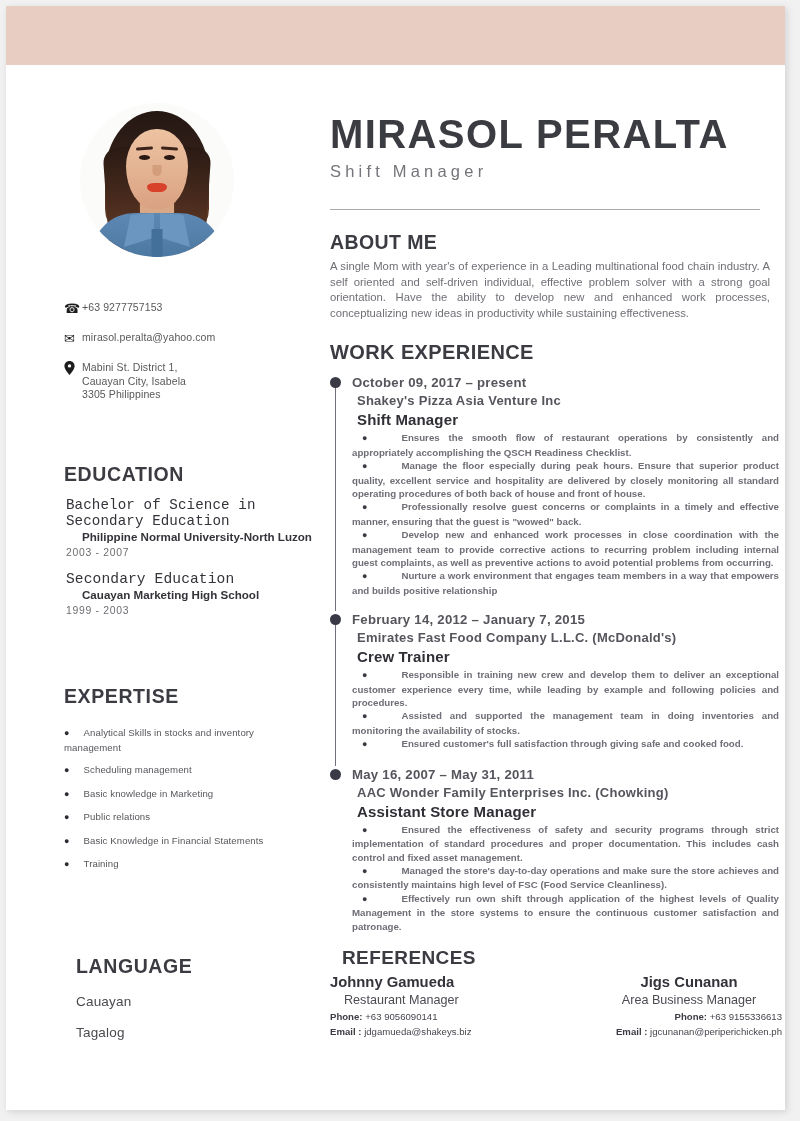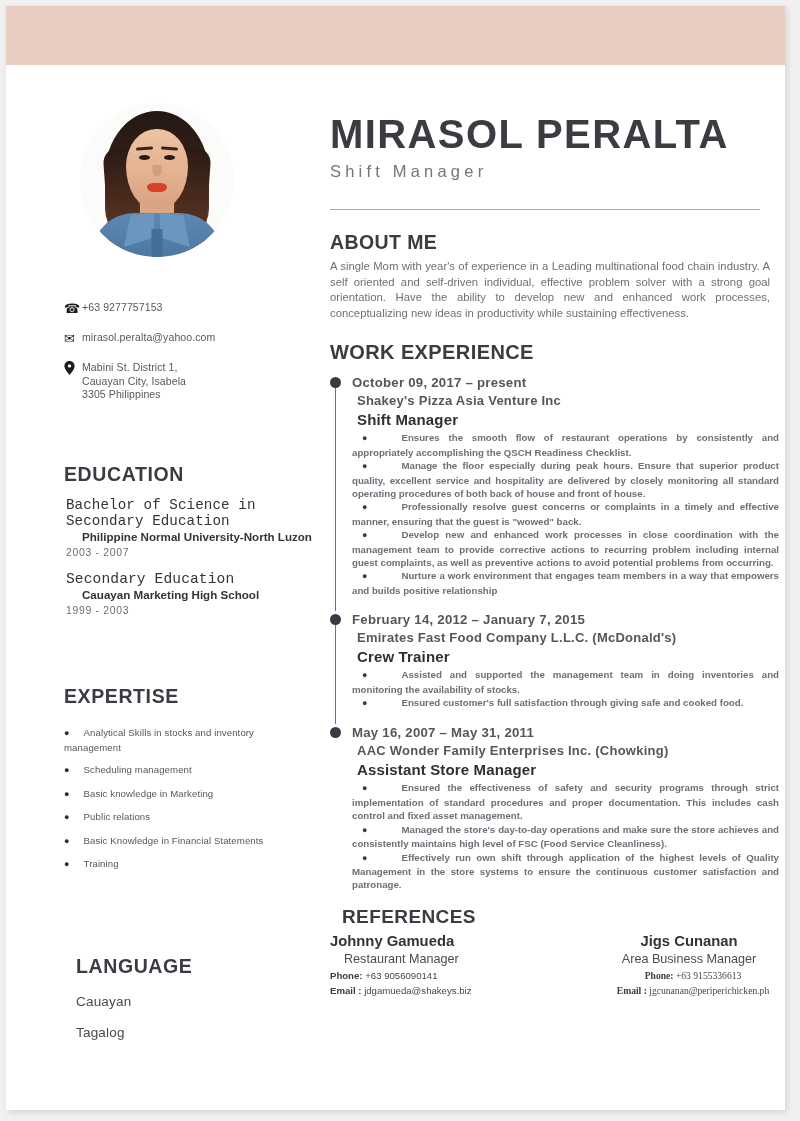--- a/index.html
+++ b/index.html
@@ -244,21 +244,21 @@
     font-size: 12.6px; color: #4b4b52; line-height: 17px;
   }
   .ref.one .ref-name, .ref.one .ref-role { text-align: left; }
   .ref.one .ref-role { padding-left: 14px; }
   .ref.two .ref-name, .ref.two .ref-role { text-align: center; }
   .ref-line {
     font-size: 9.6px; color: #3c3c44; line-height: 14.5px; margin-top: 1px;
   }
   .ref-label { font-weight: bold; }
   .ref-val { color: #46464e; }
-  .ref.two .ref-line { text-align: center; padding-left: 8px; font-family: Liberation Serif, serif; }
+  .ref.two .ref-line { text-align: right; padding-left: 8px; }
 </style>
 </head>
 <body>
 
 <div id="page">
 
   <div id="banner"></div>
 
   <div id="left-col">
 
@@ -365,20 +365,21 @@
         <div class="job-spacer"></div>
       </div>
 
       <div class="job">
         <div class="job-rail"></div>
         <div class="job-dot"></div>
         <div class="job-date">February 14, 2012 – January 7, 2015</div>
         <div class="job-company">Emirates Fast Food Company L.L.C. (McDonald's)</div>
         <div class="job-title">Crew Trainer</div>
         <div class="job-bullets">
+          <div class="job-bullet"><span class="jb-dot">●</span><span>Responsible in training new crew and develop them to deliver an exceptional customer experience every time, while leading by example and following policies and procedures.</span></div>
           <div class="job-bullet"><span class="jb-dot">●</span><span>Assisted and supported the management team in doing inventories and monitoring the availability of stocks.</span></div>
           <div class="job-bullet"><span class="jb-dot">●</span><span>Ensured customer's full satisfaction through giving safe and cooked food.</span></div>
         </div>
         <div class="job-spacer"></div>
       </div>
 
       <div class="job">
 
         <div class="job-dot"></div>
         <div class="job-date">May 16, 2007 – May 31, 2011</div>

